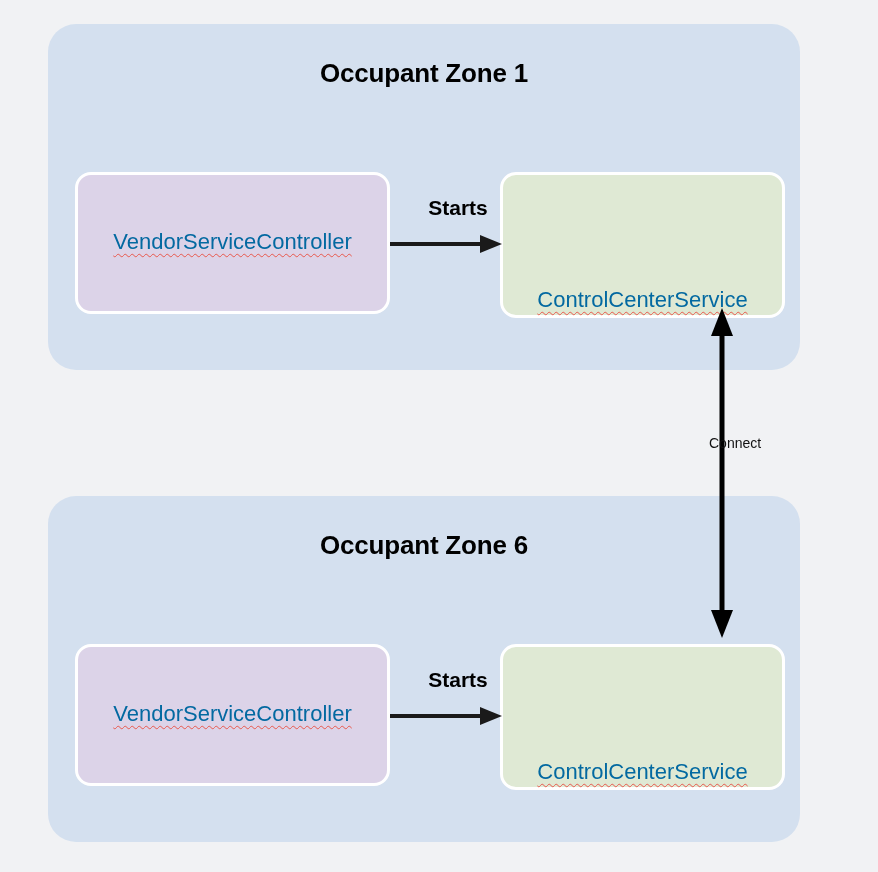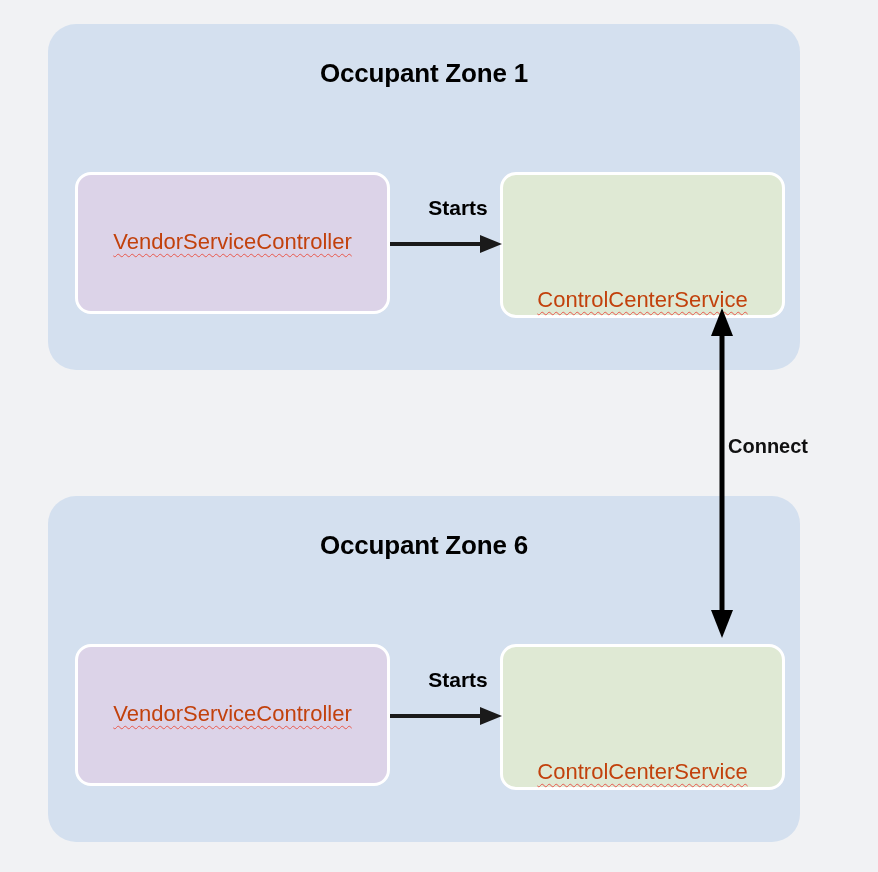--- a/index.html
+++ b/index.html
@@ -47,21 +47,21 @@
     position: absolute;
     box-sizing: border-box;
     border: 3px solid #ffffff;
     border-radius: 16px;
     display: flex;
     align-items: center;
     justify-content: center;
   }
   .node-label {
     font-size: 22px;
-    color: #c2410c;
+    color: #0369a1;
     white-space: nowrap;
     padding-bottom: 2px;
     text-decoration: underline wavy #e8584c;
     text-decoration-skip-ink: none;
     text-underline-offset: 4px;
     text-decoration-thickness: 1px;
   }
 
   .node-vendor {
     left: 27px;
@@ -102,26 +102,25 @@
   
   .arrow-v {
     position: absolute;
     left: 700px;
     top: 308px;
     width: 44px;
     height: 330px;
   }
   .arrow-v-label {
     position: absolute;
-    left: 728px;
+    left: 709px;
     top: 435px;
-    font-size: 20px;
+    font-size: 14px;
     color: #111111;
     white-space: nowrap;
-    font-weight: bold;
   }
 </style>
 </head>
 <body>
 
 <div id="canvas">
 
   <div class="zone" id="zone-1">
     <div class="zone-title">Occupant Zone 1</div>
 

